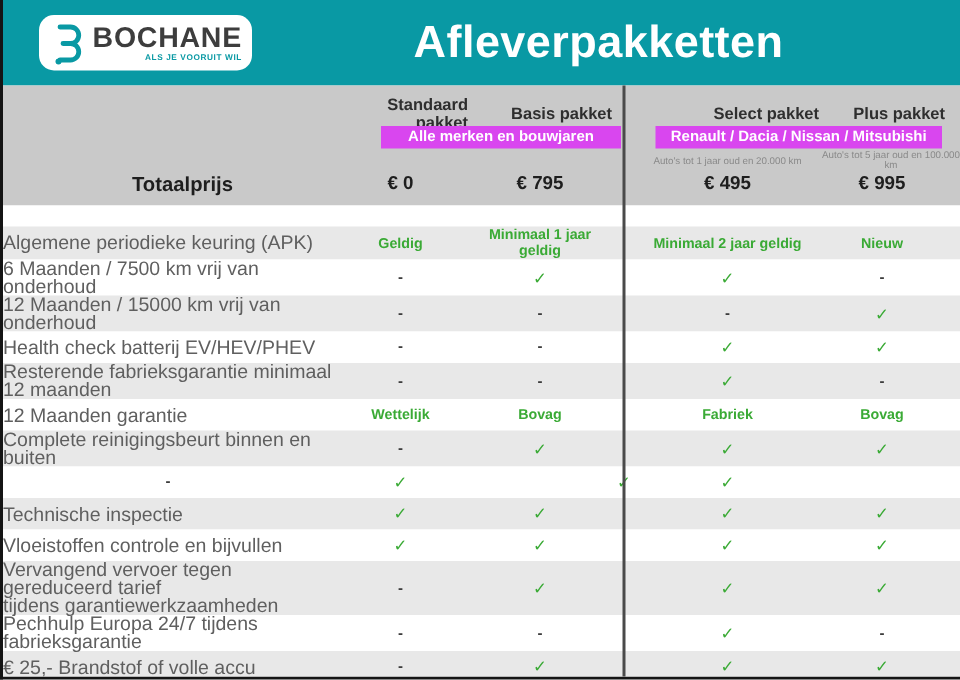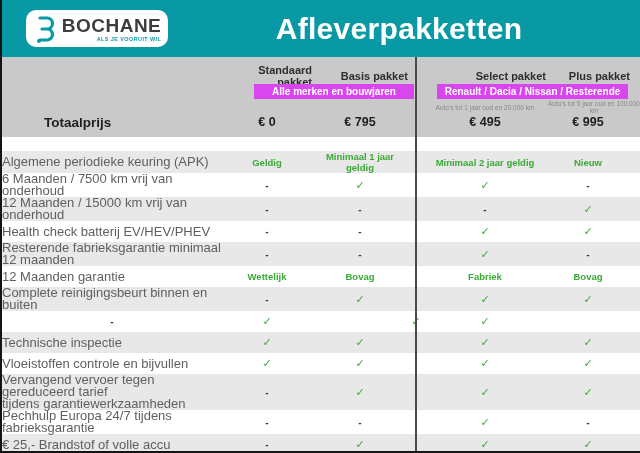--- a/index.html
+++ b/index.html
@@ -31,21 +31,21 @@
   .col-name { text-align:right; font-size:11px; font-weight:700; color:#2e2e2e; }
   .badges-row { height:16px; align-items:stretch; }
   .badge { background:#d946ef; color:#ffffff; font-size:10px; font-weight:700; text-align:center; line-height:15px; height:15px; }
   .badge-left  { grid-column:2 / 5; margin-left:32px; margin-right:10px; }
   .badge-right { grid-column:5 / 8; margin-left:13px; margin-right:14px; }
   .cond-row { height:12px; }
   .cond { text-align:center; font-size:6.5px; color:#8a8a8a; }
   .cond-select { grid-column:5; }
   .cond-plus { grid-column:6 / 8; }
   .total-row { height:20px; }
-  .total-label { padding-left:42px; font-size:13.5px; font-weight:800; color:#1e1e1e; }
+  .total-label { padding-left:42px; font-size:13.5px; font-weight:800; color:#1e1e1e;margin-left:44px; }
   .price { text-align:center; font-size:12.5px; font-weight:800; color:#1e1e1e; }
 
   
   .gap { height:14px; background:#ffffff; }
   .row { min-height:21px; background:#ffffff; }
   .row.alt { background:#e8e8e8; }
   .feature-label { font-size:13px; color:#5f5f5f; line-height:12px; }
   .val { text-align:center; }
   .val.check { color:#3aaa35; font-size:11px; font-weight:700; }
   .val.dash  { color:#3c3c3c; font-size:10px; font-weight:700; }
@@ -77,21 +77,21 @@
     <div class="col-name">Standaard pakket</div>
     <div class="col-name">Basis pakket</div>
     <div></div>
     <div class="col-name">Select pakket</div>
     <div class="col-name">Plus pakket</div>
     <div></div>
   </div>
   <div class="grid badges-row">
     <div></div>
     <div class="badge badge-left">Alle merken en bouwjaren</div>
-    <div class="badge badge-right">Renault / Dacia / Nissan / Resterende</div>
+    <div class="badge badge-right">Renault / Dacia / Nissan / Mitsubishi</div>
   </div>
   <div class="grid cond-row">
     <div class="cond cond-select">Auto's tot 1 jaar oud en 20.000 km</div>
     <div class="cond cond-plus">Auto's tot 5 jaar oud en 100.000 km</div>
   </div>
   <div class="grid total-row">
     <div class="total-label">Totaalprijs</div>
     <div class="price">€ 0</div>
     <div class="price">€ 795</div>
     <div></div>

